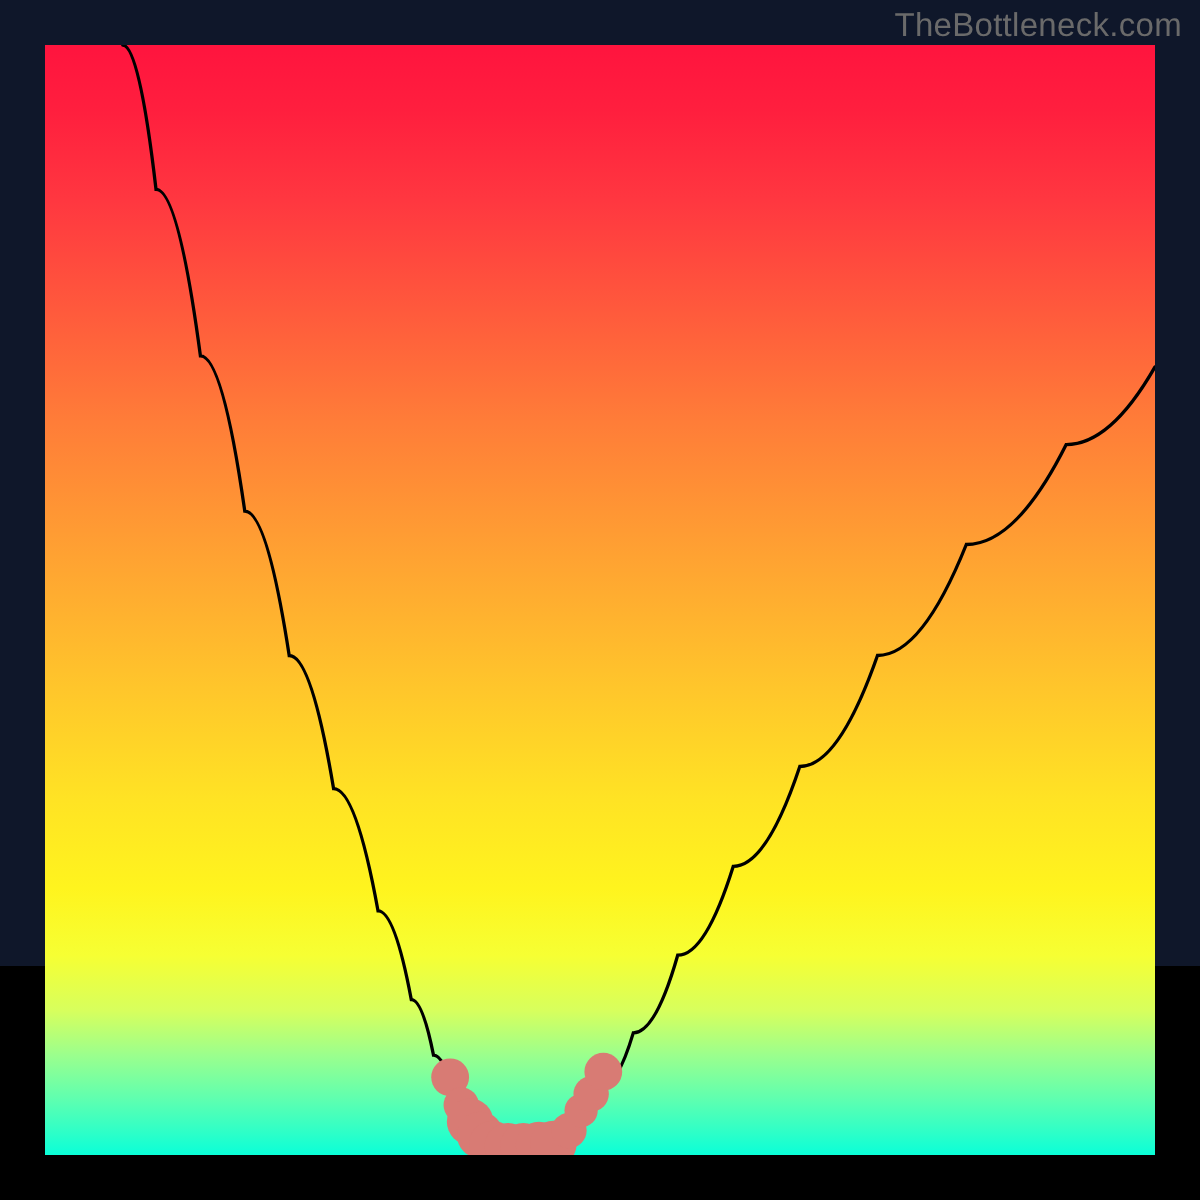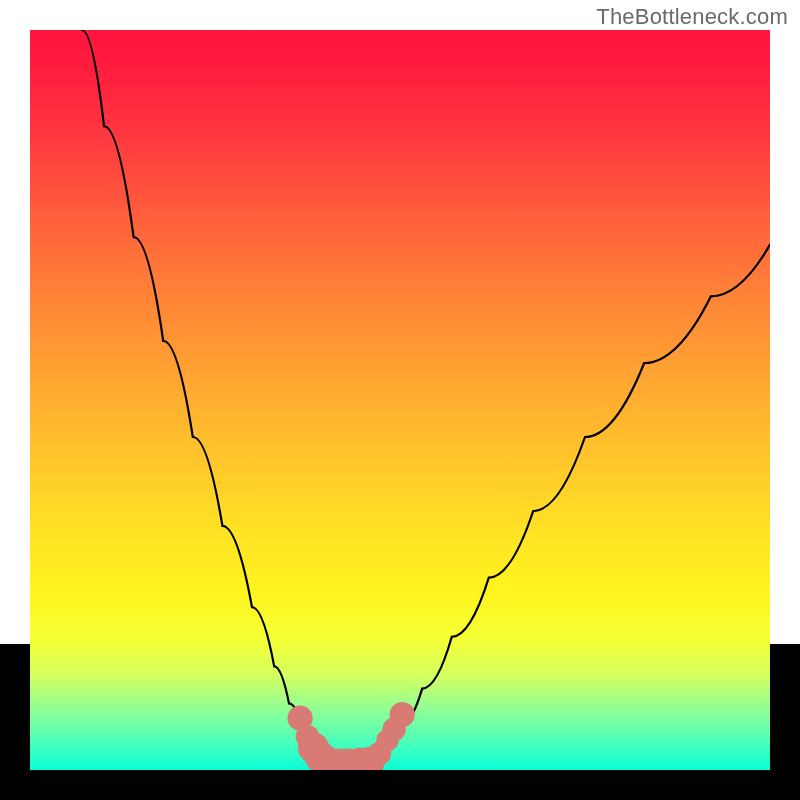--- a/index.html
+++ b/index.html
@@ -10,21 +10,21 @@
     background: #000;
     overflow: hidden;
     font-family: Arial, Helvetica, sans-serif;
   }
   .frame {
     position: absolute;
     top: 0;
     left: 0;
     width: 800px;
     height: 644px;
-    background: #ffffff;
+    background: #0f172a;
   }
   .plot-area {
     position: absolute;
     top: 30px;
     left: 30px;
     width: 740px;
     height: 740px;
     overflow: hidden;
   }
   .gradient {

